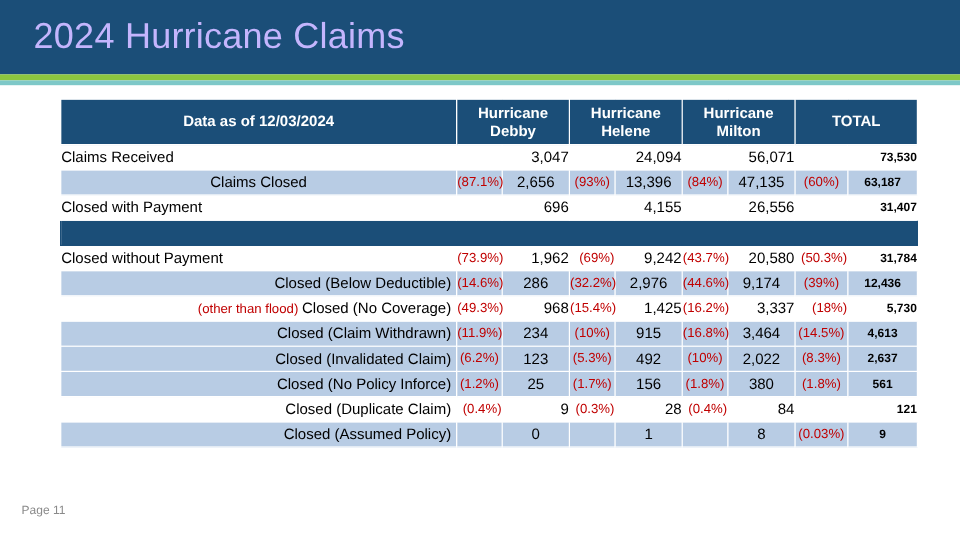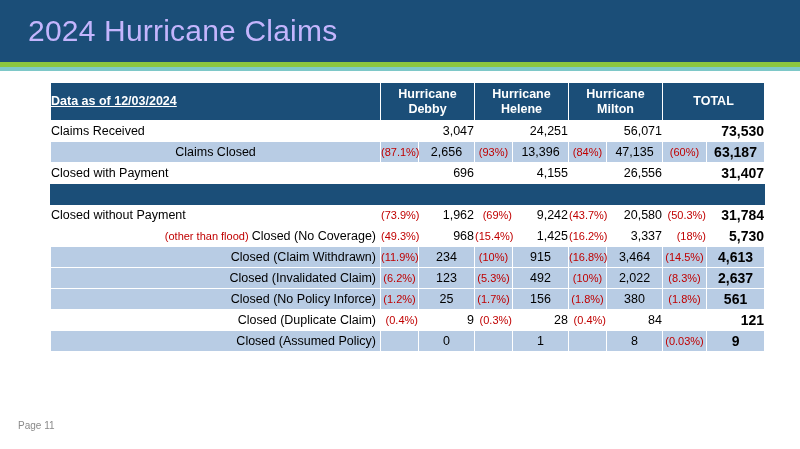--- a/index.html
+++ b/index.html
@@ -49,21 +49,21 @@
     background:#1b4e78;
     color:#ffffff;
     font-weight:700;
     font-size:12.5px;
     height:38px;
     vertical-align:middle;
     text-align:center;
     line-height:1.15;
     border:1px solid #ffffff;
   }
-  thead th.label-col { text-align:left;text-decoration:underline; }
+  thead th.label-col { text-align:center; }
   
   col.c-label { width:330px; }
   col.c-pct   { width:38px; }
   col.c-num   { width:56px; }
   col.c-tpct  { width:44px; }
   col.c-total { width:58px; }
 
   tbody tr { height:21px; }
   tbody td { height:21px; vertical-align:middle; }
   td.label {
@@ -72,21 +72,21 @@
   td.label.indent { text-align:right; padding-right:4px; }
   td.pct {
     text-align:right; padding-right:2px; font-size:11px; color:#c00000;
     white-space:nowrap;
   }
   td.num {
     text-align:right; padding-right:5px; font-size:12.5px; color:#000;
     white-space:nowrap;
   }
   td.total {
-    text-align:right; padding-right:5px; font-size:14px; color:#000;
+    text-align:right; padding-right:5px; font-size:10px; color:#000;
     font-weight:700; white-space:nowrap;
   }
   td.total.pct-total {
     font-weight:400; font-size:11px; color:#c00000;
   }
   tr.row-white td { background:#ffffff; }
   tr.row-blue td  { background:#b8cce4;text-align:center; }
   tr.spacer td { background:#1b4e78; height:12px; border:1px solid #1b4e78; }
   .note-flood { color:#c00000; font-size:11px; }
   
@@ -128,21 +128,21 @@
         <th colspan="2">Hurricane Milton</th>
         <th colspan="2">TOTAL</th>
       </tr>
     </thead>
     <tbody id="tbody">
         <tr class="row-white">
           <td class="label">Claims Received</td>
           <td class="pct"></td>
           <td class="num">3,047</td>
           <td class="pct"></td>
-          <td class="num">24,251</td>
+          <td class="num">24,094</td>
           <td class="pct"></td>
           <td class="num">56,071</td>
           <td class="total pct-total"></td>
           <td class="total">73,530</td>
         </tr>
         <tr class="row-blue">
           <td class="label">Claims Closed</td>
           <td class="pct">(87.1%)</td>
           <td class="num">2,656</td>
           <td class="pct">(93%)</td>
@@ -170,20 +170,31 @@
           <td class="label">Closed without Payment</td>
           <td class="pct">(73.9%)</td>
           <td class="num">1,962</td>
           <td class="pct">(69%)</td>
           <td class="num">9,242</td>
           <td class="pct">(43.7%)</td>
           <td class="num">20,580</td>
           <td class="total pct-total">(50.3%)</td>
           <td class="total">31,784</td>
         </tr>
+        <tr class="row-blue">
+          <td class="label indent">Closed (Below Deductible)</td>
+          <td class="pct">(14.6%)</td>
+          <td class="num">286</td>
+          <td class="pct">(32.2%)</td>
+          <td class="num">2,976</td>
+          <td class="pct">(44.6%)</td>
+          <td class="num">9,174</td>
+          <td class="total pct-total">(39%)</td>
+          <td class="total">12,436</td>
+        </tr>
         <tr class="row-white">
           <td class="label indent"><span class="note-flood">(other than flood)   </span><span>Closed (No Coverage)</span></td>
           <td class="pct">(49.3%)</td>
           <td class="num">968</td>
           <td class="pct">(15.4%)</td>
           <td class="num">1,425</td>
           <td class="pct">(16.2%)</td>
           <td class="num">3,337</td>
           <td class="total pct-total">(18%)</td>
           <td class="total">5,730</td>

